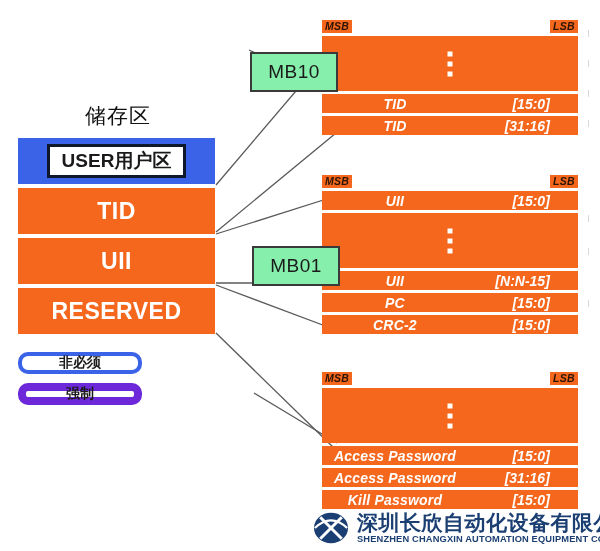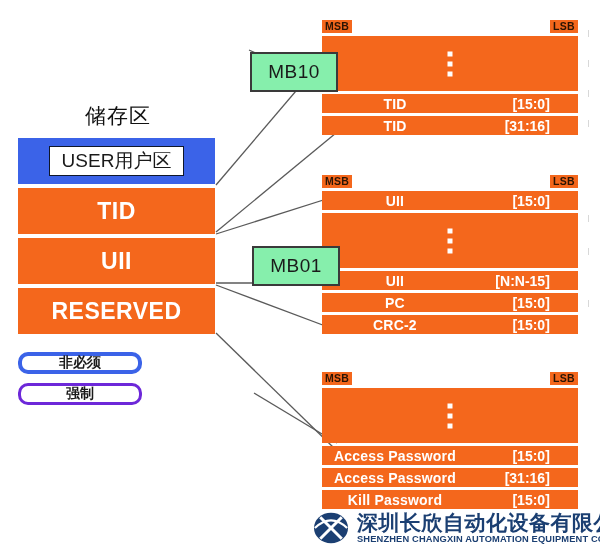--- a/index.html
+++ b/index.html
@@ -23,39 +23,39 @@
   }
   .mem-stack{position:absolute;left:18px;top:138px;width:197px;}
   .mem-block{
     height:46px;margin-bottom:4px;
     display:flex;align-items:center;justify-content:center;
     color:#ffffff;font-weight:bold;font-size:23px;letter-spacing:.5px;
   }
   .mem-block.blue{background:#3b63e8;}
   .mem-block.orange{background:#f4671c;}
   .mem-chip{
-    background:#ffffff;color:#1a1a1a;font-size:19px;font-weight:normal;
-    padding:2px 12px;letter-spacing:0;border:1px solid #0f172a;
+    background:#ffffff;color:#1a1a1a;font-size:19px;font-weight:bold;
+    padding:2px 12px;letter-spacing:0;border:3px solid #0f172a;
     line-height:1.25;
   }
 
   
   .legend{position:absolute;left:18px;top:352px;width:124px;}
   .legend-row{
     height:22px;margin-bottom:9px;
     display:flex;align-items:center;justify-content:center;
     background:#ffffff;font-size:14px;color:#1a1a1a;font-weight:bold;
     box-sizing:border-box;
     border-radius:10px;
   }
   .legend-row.blue{border:4px solid #3b63e8;}
-  .legend-row.orange{border:3px solid #6d28d9;}
-
-  
-  .bank{position:absolute;left:322px;width:256px;}
+  .legend-row.orange{border:8px solid #6d28d9;}
+
+  
+  .bank{position:absolute;left:322px;width:256px;font-style:italic;}
   .bank .endlabels{position:relative;height:15px;}
   .endlabel{
     position:absolute;top:0;
     background:#f4671c;color:#2b1403;
     font-size:10.5px;font-weight:bold;letter-spacing:.3px;
     padding:1px 3px;line-height:11px;
   }
   .endlabel.msb{left:0;}
   .endlabel.lsb{right:0;}
 

